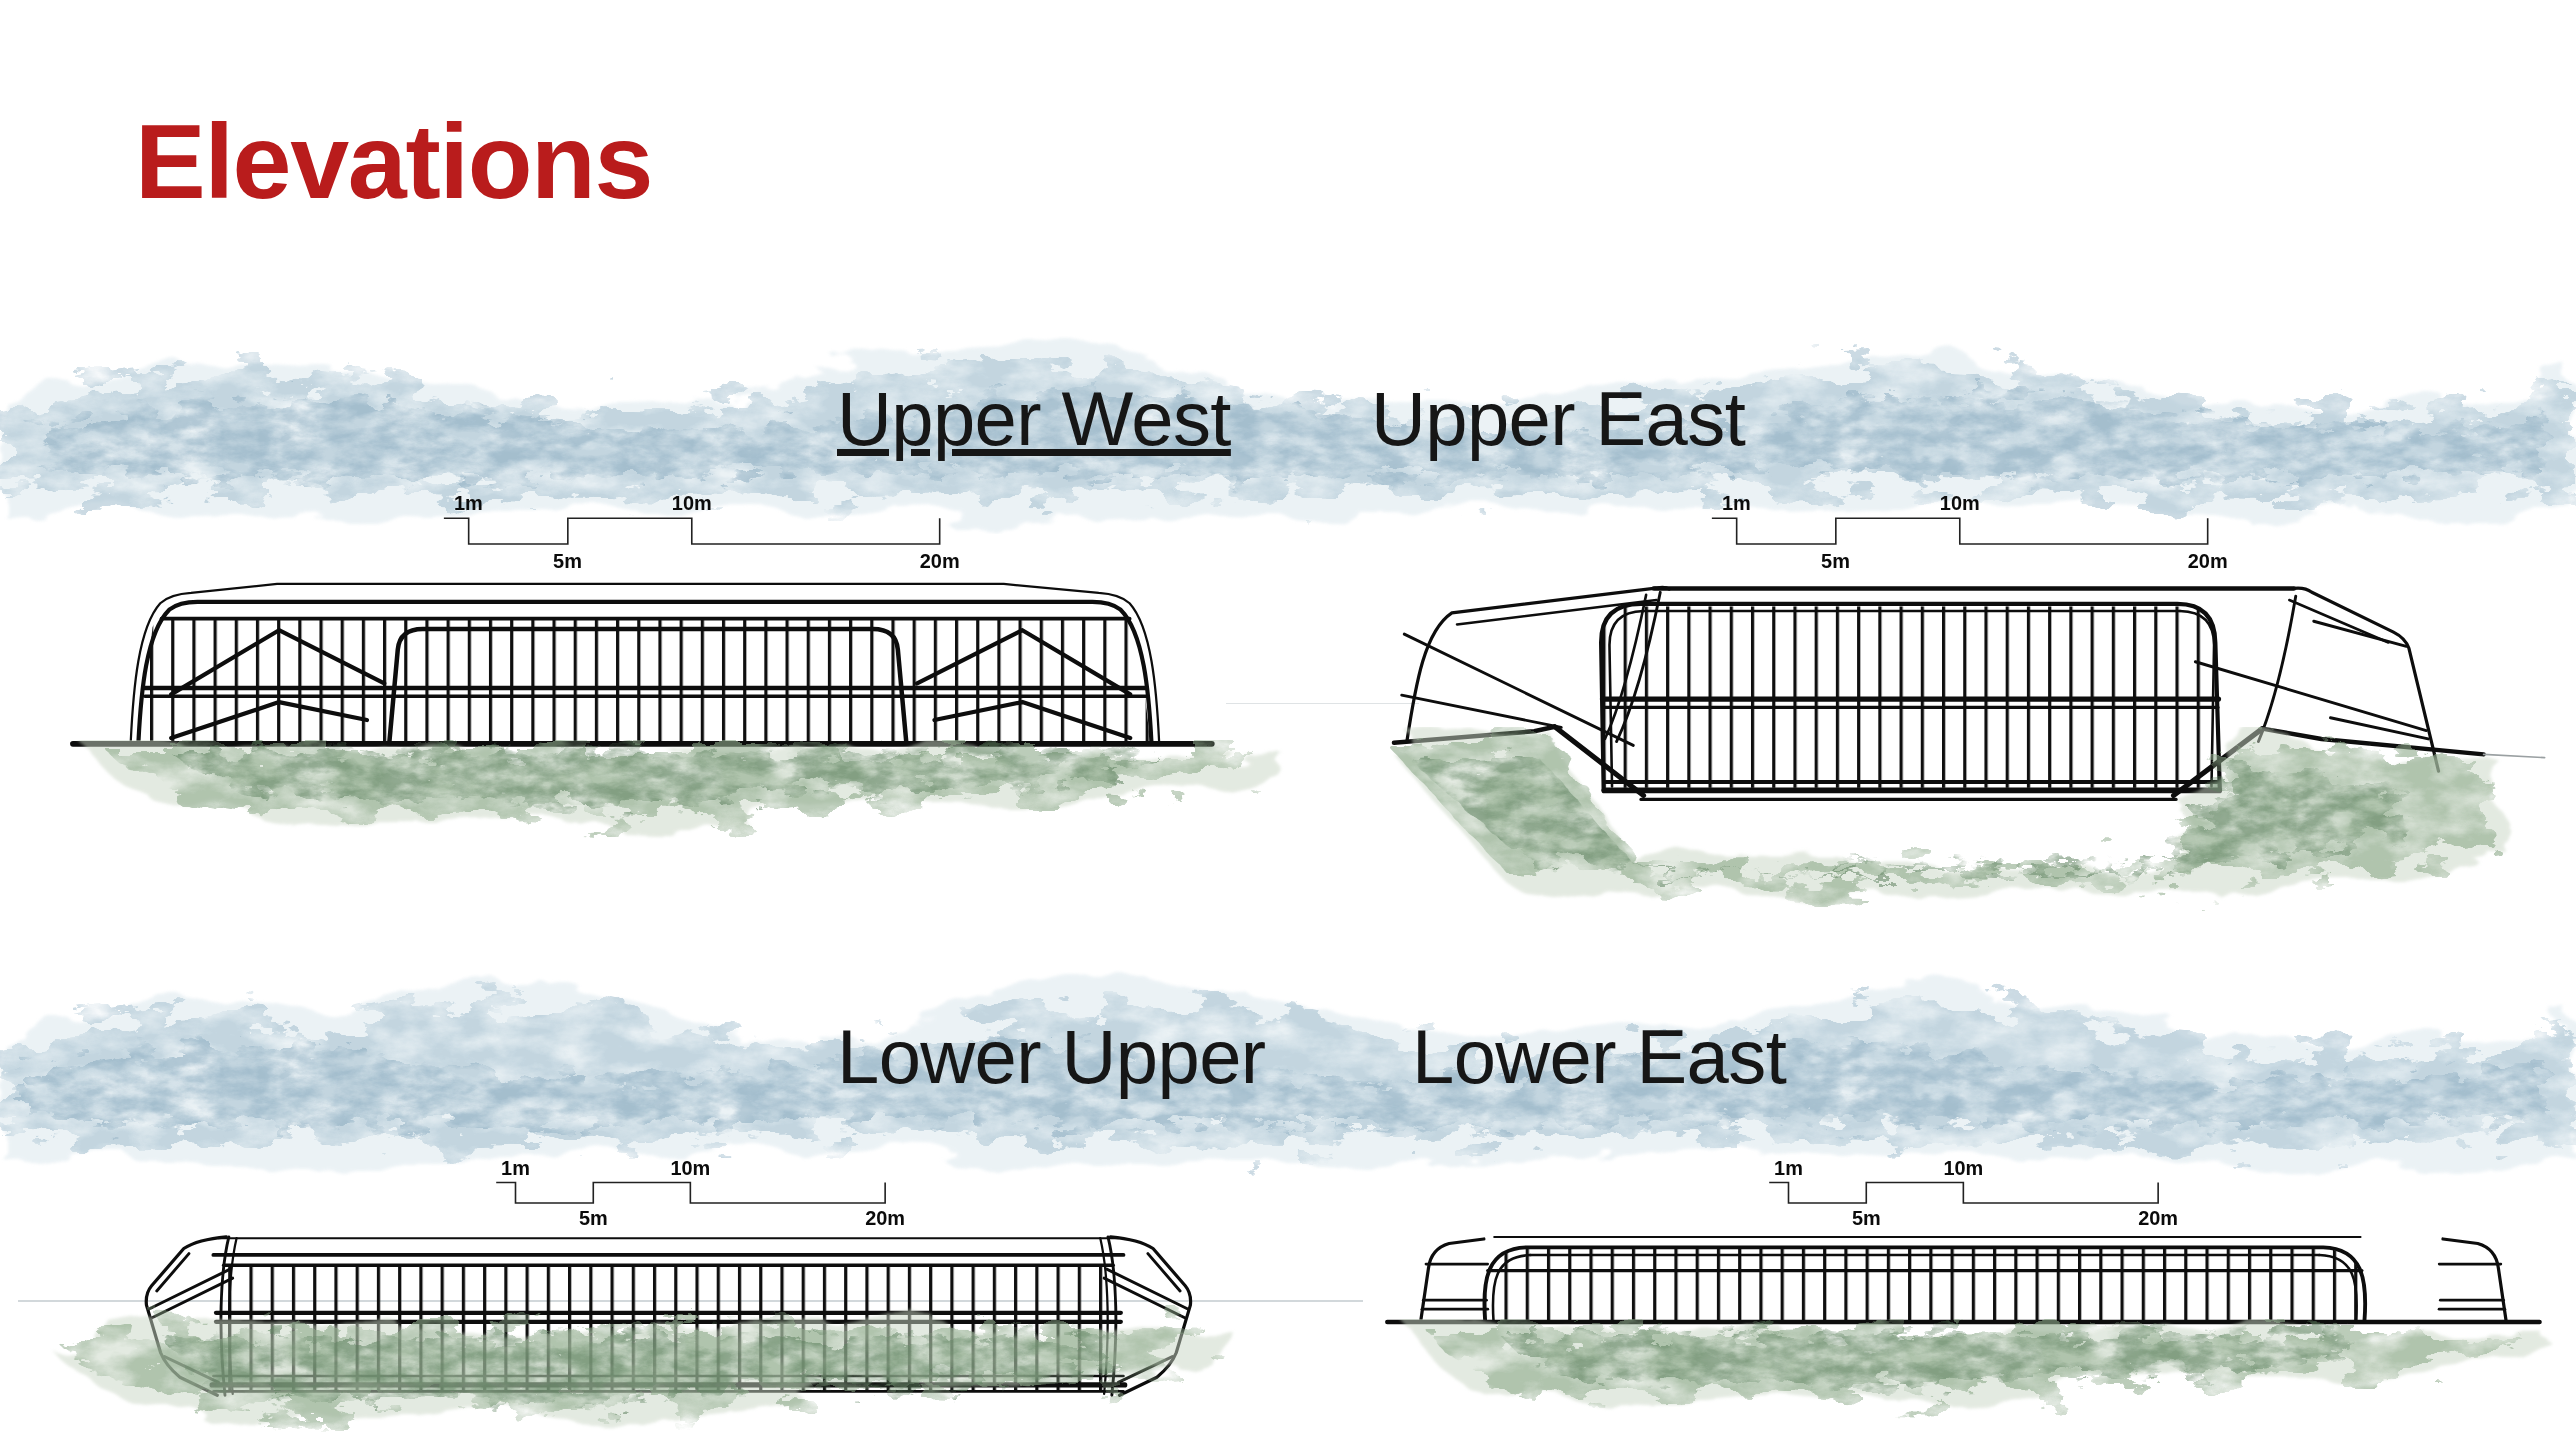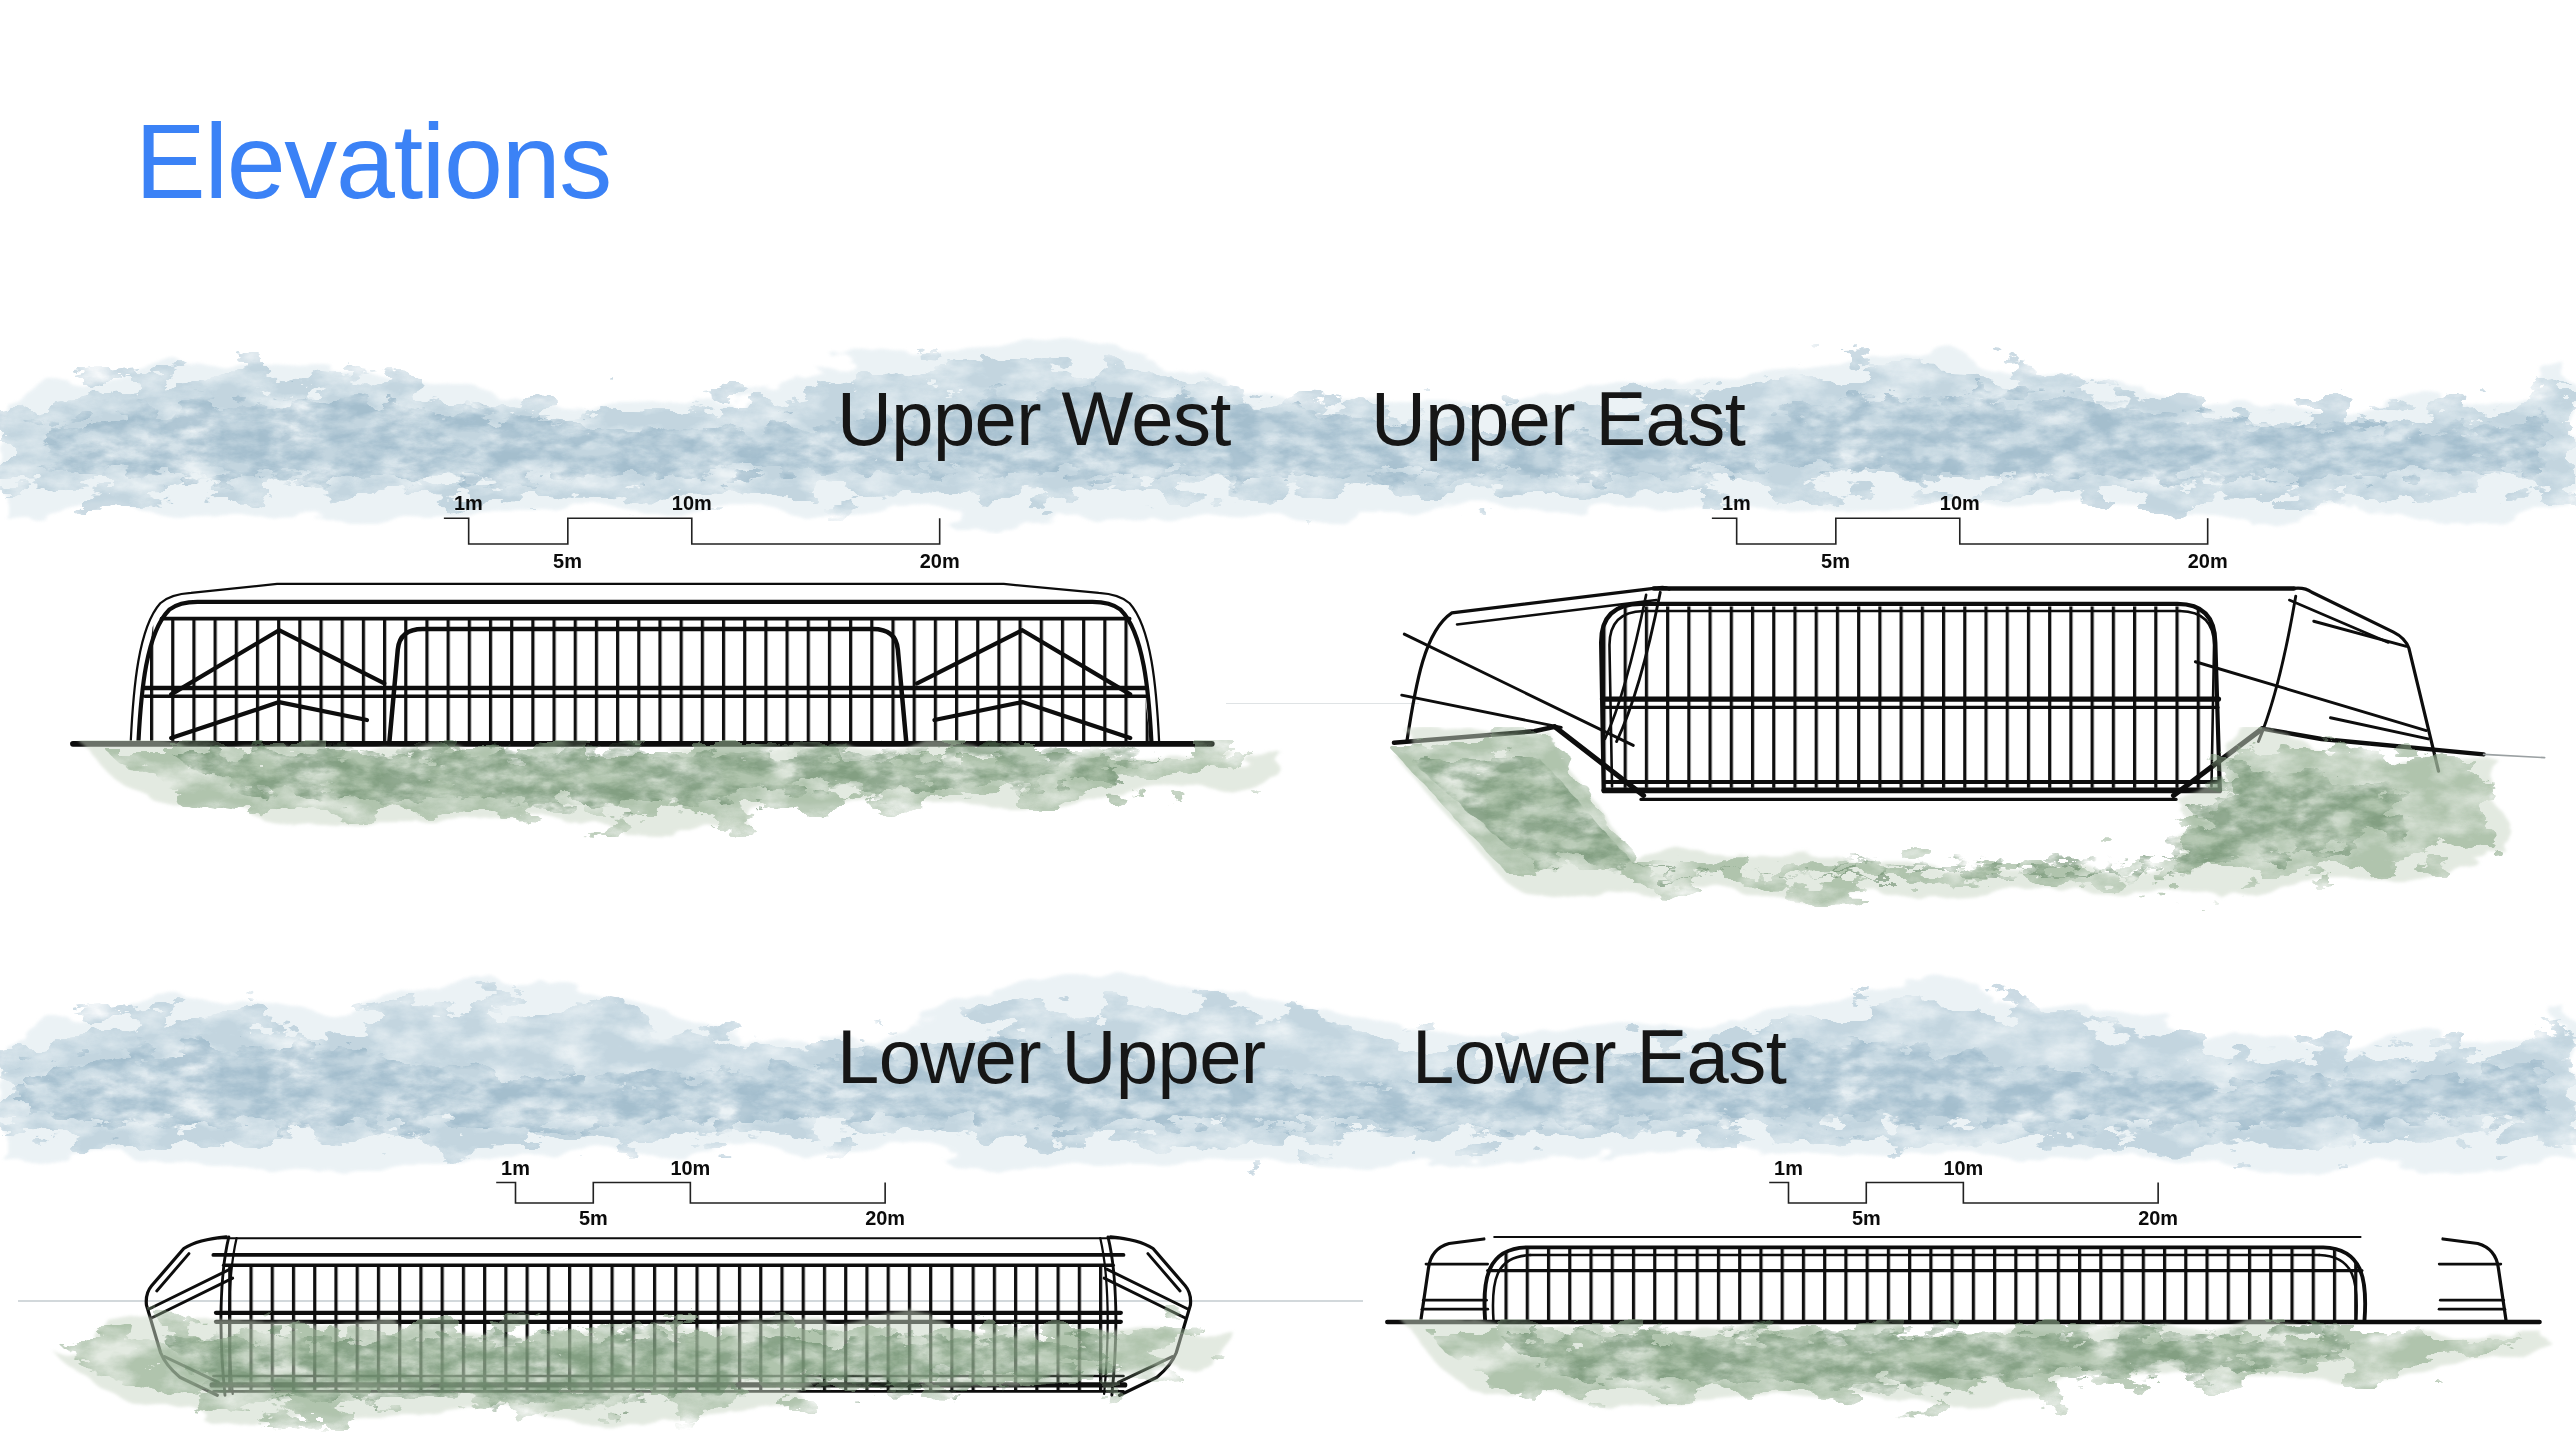--- a/index.html
+++ b/index.html
@@ -7,36 +7,36 @@
     position:relative;
     width:2576px;height:1448px;
     background:#ffffff;
     overflow:hidden;
     font-family:"Liberation Sans", sans-serif;
   }
   .page-title{
     position:absolute;
     left:135px;top:108px;
     font-size:106px;
-    font-weight:400;
+    font-weight:700;
     letter-spacing:-1.3px;
-    color:#3b82f6;
+    color:#b91c1c;
     line-height:1;
     margin:0;
   }
   .panel-title{
     position:absolute;
     font-size:76px;
     font-weight:300;
     letter-spacing:-0.6px;
     color:#161616;
     line-height:1;
     white-space:nowrap;
   }
-  .t-uw{left:837px;top:381px;}
+  .t-uw{left:837px;top:381px;text-decoration:underline;}
   .t-ue{left:1371px;top:381px;text-align:right;}
   .t-lw{left:837px;top:1019px;}
   .t-le{left:1412px;top:1019px;}
   svg{position:absolute;display:block;}
   .defsvg{width:0;height:0;position:absolute;}
   .scalebar text{
     font-family:"Liberation Sans", sans-serif;
     font-size:31px;
     font-weight:700;
     fill:#0b0b0b;

